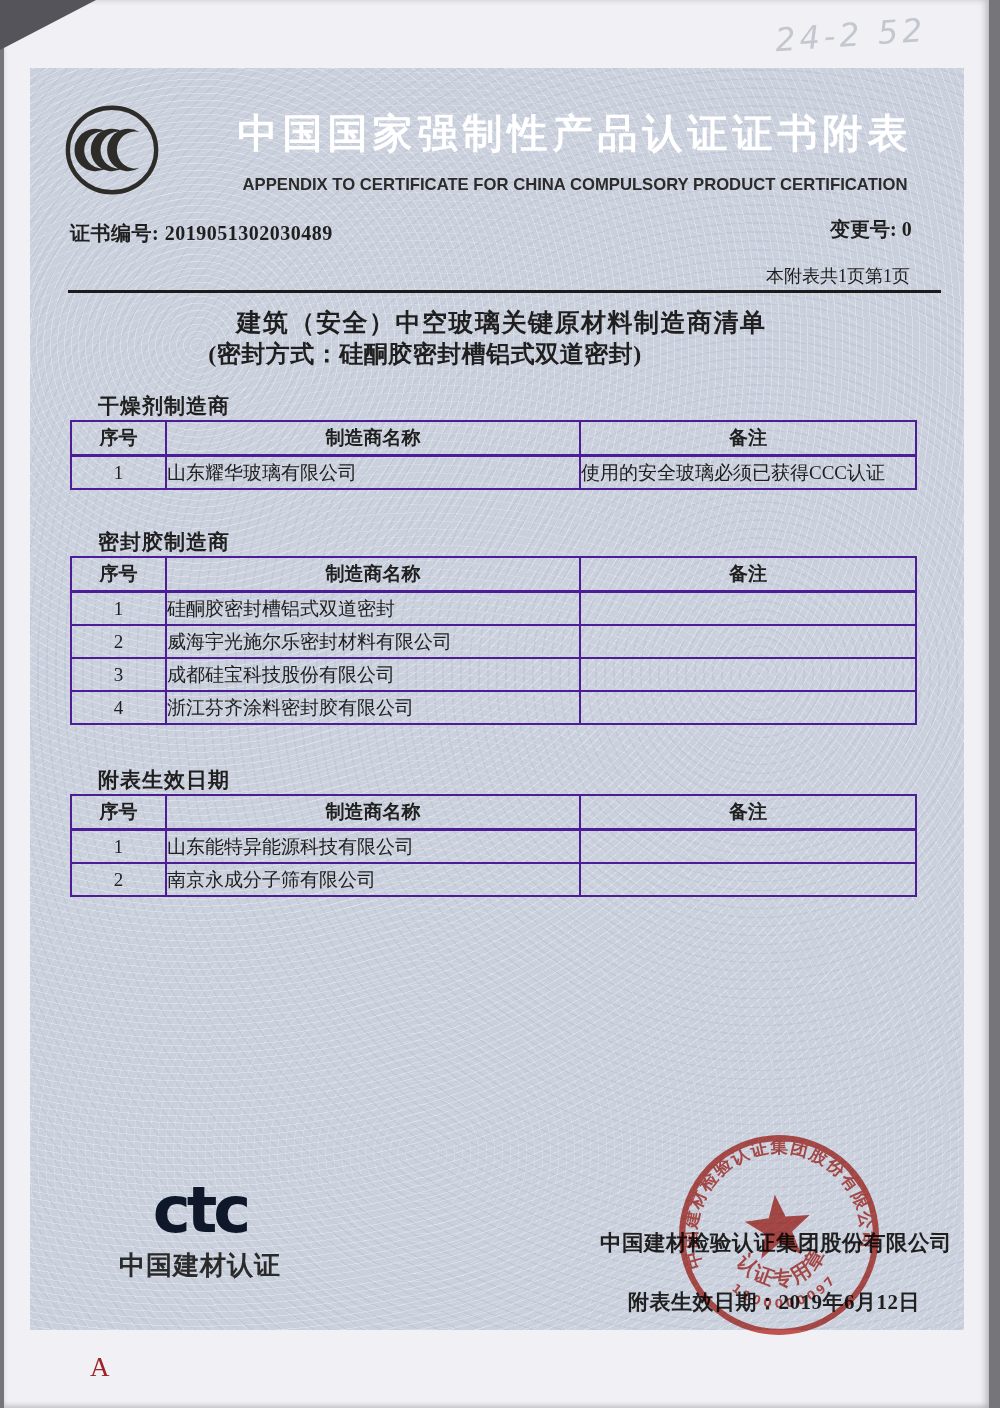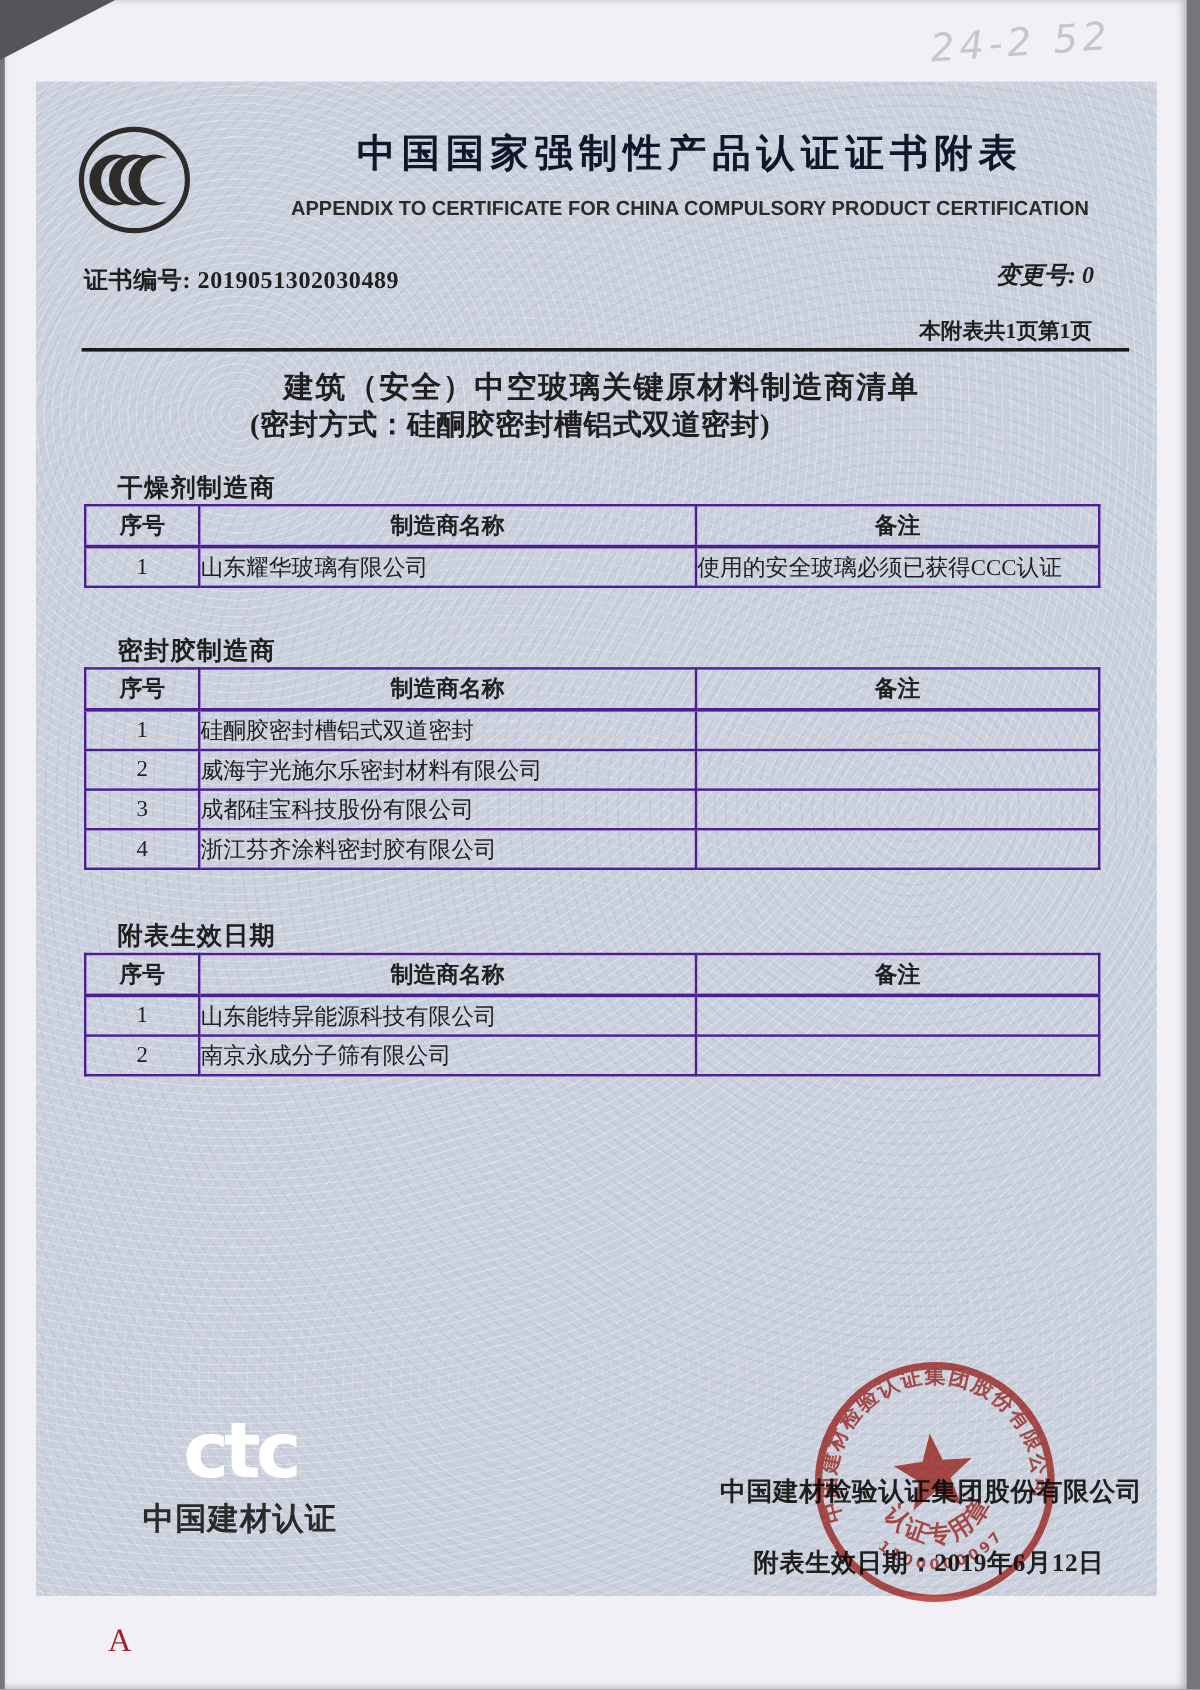--- a/index.html
+++ b/index.html
@@ -24,46 +24,46 @@
     background-color:#cbd0dd;
     background-image:
       repeating-radial-gradient(circle at 18% 22%, rgba(255,255,255,.28) 0 1px, rgba(0,0,0,0) 1px 7px),
       repeating-radial-gradient(circle at 78% 48%, rgba(110,130,170,.10) 0 1.5px, rgba(0,0,0,0) 1.5px 9px),
       repeating-radial-gradient(circle at 42% 86%, rgba(255,255,255,.18) 0 1px, rgba(0,0,0,0) 1px 8px);
   }
   .abs{position:absolute;}
   
   .ccc-logo{left:62px;top:102px;width:100px;height:96px;}
   .hdr-block{left:190px;top:106px;width:770px;text-align:center;}
-  .hdr-title{font-size:32px;font-weight:600;letter-spacing:5px;color:#0f172a;white-space:nowrap;}
+  .hdr-title{font-size:40px;font-weight:600;letter-spacing:5px;color:#ffffff;white-space:nowrap;}
   .hdr-sub{margin-top:14px;font-family:"Liberation Sans","DejaVu Sans",sans-serif;
     font-size:17px;font-weight:600;letter-spacing:0;color:#2b2b2b;transform:scaleX(.98);white-space:nowrap;}
   
   .certno{left:70px;top:220px;font-size:20px;font-weight:600;letter-spacing:.5px;}
-  .changeno{left:830px;top:216px;font-size:20px;font-weight:600;font-style:italic;}
-  .pageinfo{left:766px;top:264px;font-size:18px;font-weight:700;}
+  .changeno{left:830px;top:216px;font-size:20px;font-weight:600;}
+  .pageinfo{left:766px;top:264px;font-size:18px;font-weight:400;}
   .rule{left:68px;top:290px;width:873px;height:3px;background:#1b1b1b;}
   
   .doc-title{left:30px;top:306px;width:943px;text-align:center;font-size:25px;font-weight:700;letter-spacing:1.5px;}
   .doc-sub{left:30px;top:338px;width:790px;text-align:center;font-size:24px;font-weight:700;letter-spacing:.5px;}
   
   .sec-label{left:98px;font-size:21px;font-weight:700;letter-spacing:1px;}
   table.cert{border-collapse:collapse;table-layout:fixed;width:845px;
     font-size:19px;color:#202020;}
   table.cert th,table.cert td{border:2px solid #4c1d95;padding:0;overflow:hidden;white-space:nowrap;}
   table.cert th{height:32px;font-weight:600;text-align:center;border-bottom-width:3px;}
   table.cert td{height:31px;}
   td.c-idx{text-align:center;}
   td.c-name{padding-left:35px;}
   td.c-note{padding-left:8px;}
   .tbl-wrap{left:70px;}
   
   .ctc-block{left:105px;top:1178px;width:190px;text-align:center;}
   .ctc-glyph{font-family:"DejaVu Sans","Liberation Sans",sans-serif;
-    font-size:64px;font-weight:800;letter-spacing:-4px;color:#ffffff;line-height:1;}
+    font-size:64px;font-weight:800;letter-spacing:-4px;color:#0f172a;line-height:1;}
   .ctc-caption{margin-top:6px;font-size:26px;font-weight:700;letter-spacing:1px;color:#2a2a2a;}
   .company-line{left:600px;top:1228px;font-size:21.5px;font-weight:700;letter-spacing:.5px;}
   .date-line{left:628px;top:1288px;font-size:21px;font-weight:700;letter-spacing:.5px;}
   .stamp{left:668px;top:1124px;width:222px;height:222px;mix-blend-mode:multiply;opacity:.85;
     transform:rotate(-6deg);}
   .serial{left:90px;top:1352px;display:flex;align-items:baseline;}
   .serial-prefix{font-size:27px;color:#9e232b;letter-spacing:2px;}
   .serial-num{margin-left:58px;font-family:"DejaVu Sans Mono","Liberation Mono",monospace;
     font-size:34px;color:#b2242c;letter-spacing:5px;}
   .pencil{left:775px;top:16px;font-family:"DejaVu Sans",sans-serif;font-style:italic;

